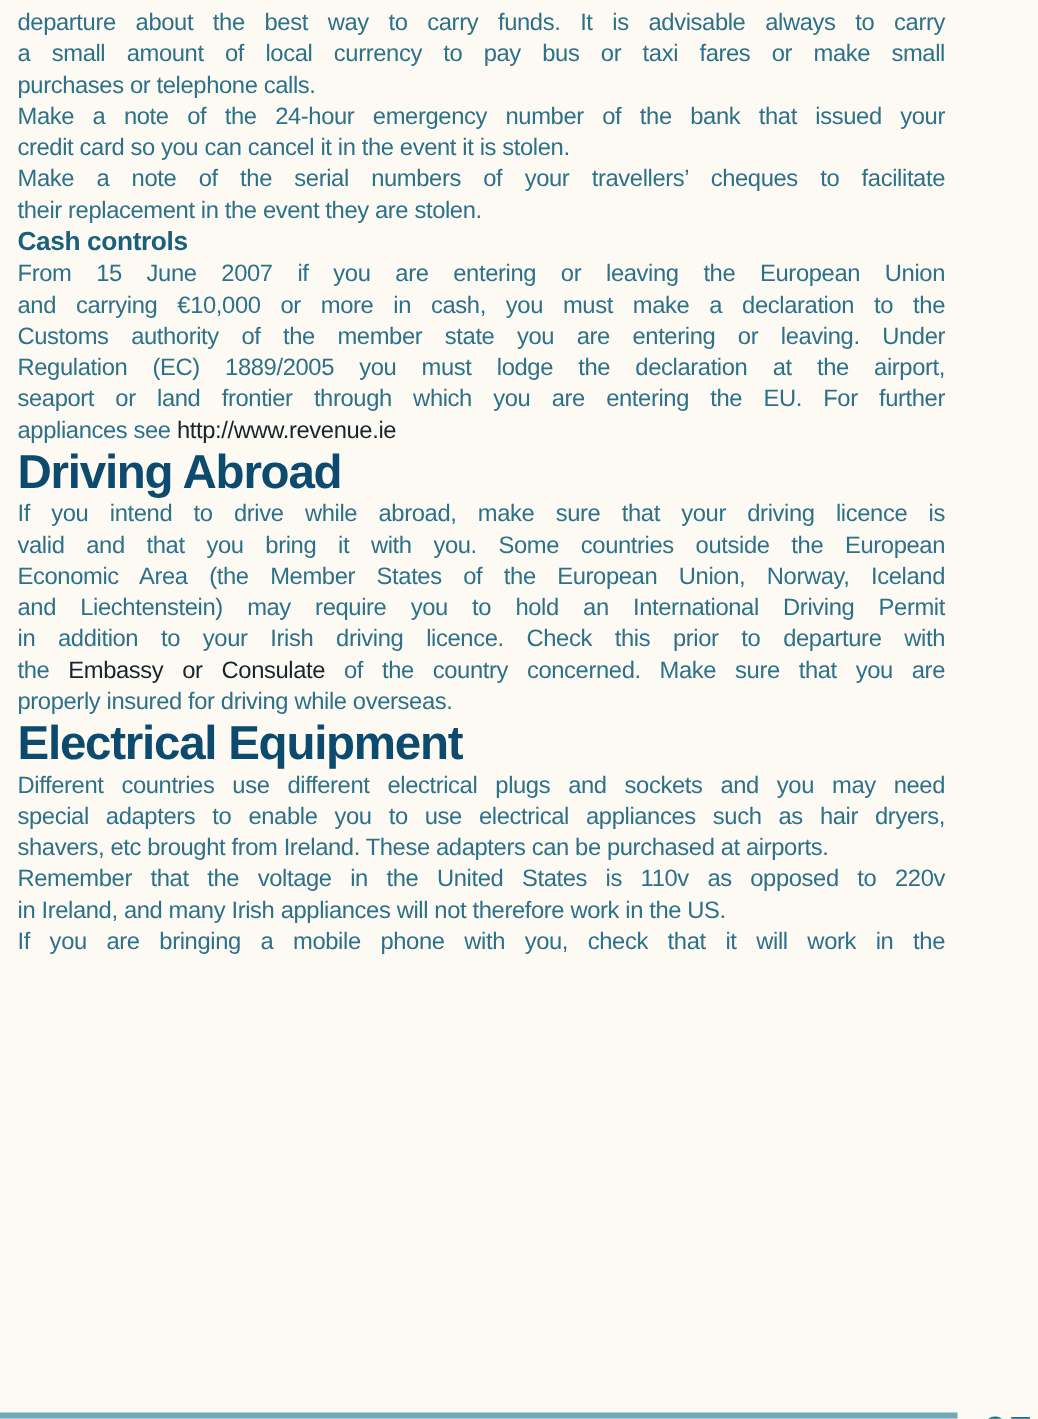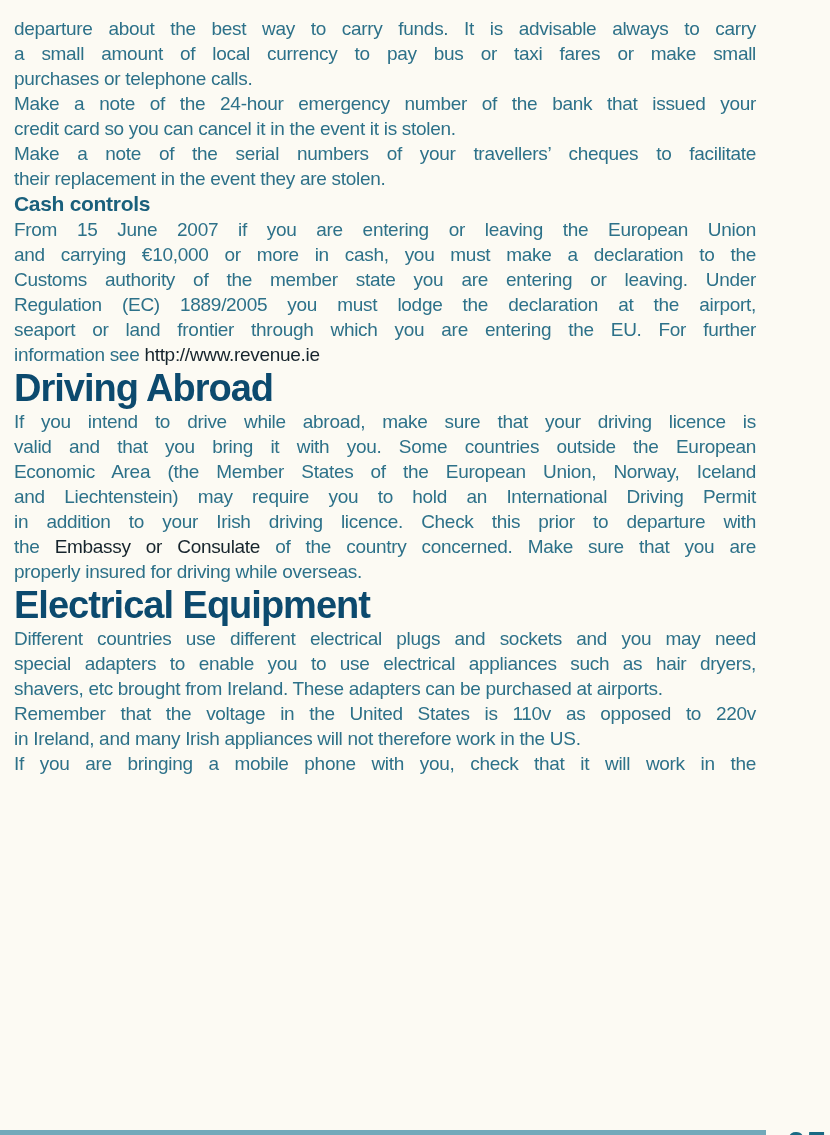--- a/index.html
+++ b/index.html
@@ -3,21 +3,21 @@
 <meta charset="utf-8">
 <style>
   html,body{margin:0;padding:0;}
   body{
     width:830px;height:1135px;position:relative;overflow:hidden;
     background:#fcfaf3;
     font-family:"Liberation Sans",sans-serif;
     -webkit-font-smoothing:antialiased;
   }
   .content{
-    position:absolute;left:14px;top:16px;width:742px;
+    position:absolute;left:14px;top:6px;width:742px;
     color:#2d7189;
   }
   p.para{margin:0;font-size:19px;line-height:25px;letter-spacing:-0.3px;}
   .line{display:block;}
   .line.j{text-align:justify;text-align-last:justify;}
   .seg.dark{color:#16242c;}
   h1.heading{
     margin:0;font-size:38px;line-height:42px;font-weight:bold;
     color:#0c4a6e;letter-spacing:-1px;
   }
@@ -64,21 +64,21 @@
       <span class="line j"><span class="seg">Make a note of the serial numbers of your travellers’ cheques to facilitate</span></span>
       <span class="line"><span class="seg">their replacement in the event they are stolen.</span></span>
     </p>
     <h2 class="subheading blk-4">Cash controls</h2>
     <p class="para blk-5">
       <span class="line j"><span class="seg">From 15 June 2007 if you are entering or leaving the European Union</span></span>
       <span class="line j"><span class="seg">and carrying €10,000 or more in cash, you must make a declaration to the</span></span>
       <span class="line j"><span class="seg">Customs authority of the member state you are entering or leaving. Under</span></span>
       <span class="line j"><span class="seg">Regulation (EC) 1889/2005 you must lodge the declaration at the airport,</span></span>
       <span class="line j"><span class="seg">seaport or land frontier through which you are entering the EU. For further</span></span>
-      <span class="line"><span class="seg">information see </span><span class="seg dark">http://www.revenue.ie</span></span>
+      <span class="line"><span class="seg">appliances see </span><span class="seg dark">http://www.revenue.ie</span></span>
     </p>
     <h1 class="heading blk-6">Driving Abroad</h1>
     <p class="para blk-7">
       <span class="line j"><span class="seg">If you intend to drive while abroad, make sure that your driving licence is</span></span>
       <span class="line j"><span class="seg">valid and that you bring it with you. Some countries outside the European</span></span>
       <span class="line j"><span class="seg">Economic Area (the Member States of the European Union, Norway, Iceland</span></span>
       <span class="line j"><span class="seg">and Liechtenstein) may require you to hold an International Driving Permit</span></span>
       <span class="line j"><span class="seg">in addition to your Irish driving licence. Check this prior to departure with</span></span>
       <span class="line j"><span class="seg">the </span><span class="seg dark">Embassy or Consulate</span><span class="seg"> of the country concerned. Make sure that you are</span></span>
       <span class="line"><span class="seg">properly insured for driving while overseas.</span></span>

